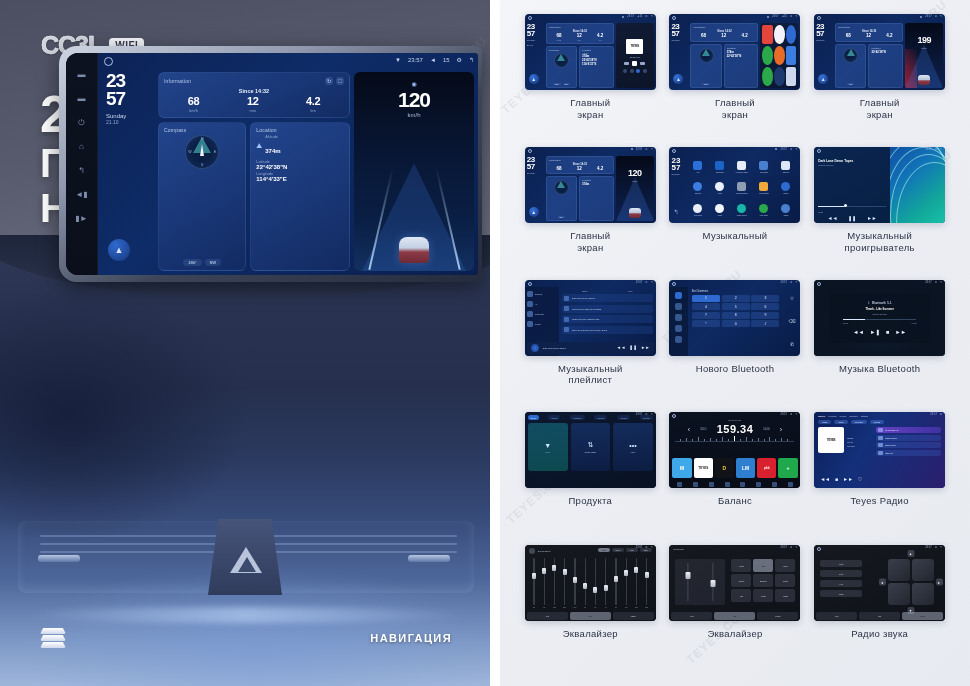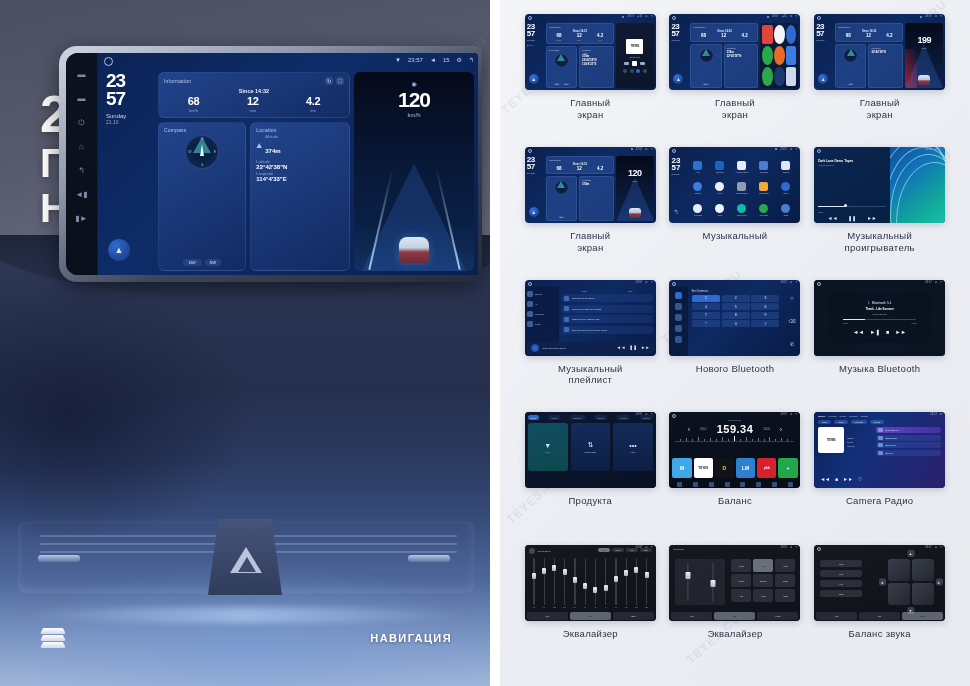--- a/index.html
+++ b/index.html
@@ -504,20 +504,24 @@
 <body>
 
 <div class="page">
 
   <div class="left">
 
     <div class="left-wm" style="left:30px; top:330px;">TEYES.COM.RU</div>
     <div class="left-wm" style="left:390px; top:70px;">TEYES.COM.RU</div>
     <div class="left-wm" style="left:250px; top:640px;">TEYES.COM.RU</div>
 
+    <div class="logo">
+      <div class="logo-txt">CC3L</div>
+      <div class="logo-badge">WIFI</div>
+    </div>
 
     <div class="headline">
       <div class="y">2024</div>
       <div class="l1">Презентация</div>
       <div class="l2">Нового Продукта!</div>
     </div>
 
     <div class="car">
       <div class="dash-top"></div>
 
@@ -1334,21 +1338,21 @@
               </div>
             </div>
             <div class="tr-ctrl">
               <span>◄◄</span>
               <span>■</span>
               <span>►►</span>
               <span>♡</span>
             </div>
           </div>
         </div>
-        <div class="cap">Camera Радио</div>
+        <div class="cap">Teyes Радио</div>
       </div>
 
       <div class="cell">
         <div class="thumb bg-dark">
           <div class="eq">
             <div class="m-bar">
               <span class="m-tick">23:57</span>
               <span class="m-tick">⚙</span>
               <span class="m-tick">↰</span>
             </div>
@@ -1515,18 +1519,18 @@
               <div class="bl-ar" style="left:-9px;top:50%;transform:translateY(-50%)">◄</div>
               <div class="bl-ar" style="right:-9px;top:50%;transform:translateY(-50%)">►</div>
             </div>
             <div class="eq-bottom">
               <div class="eq-bt">Left</div>
               <div class="eq-bt">EQ</div>
               <div class="eq-bt on">Fader</div>
             </div>
           </div>
         </div>
-        <div class="cap">Баланс звука</div>
+        <div class="cap">Радио звука</div>
       </div>
 
     </div>
   </div>
 </div>
 
 </body></html>

